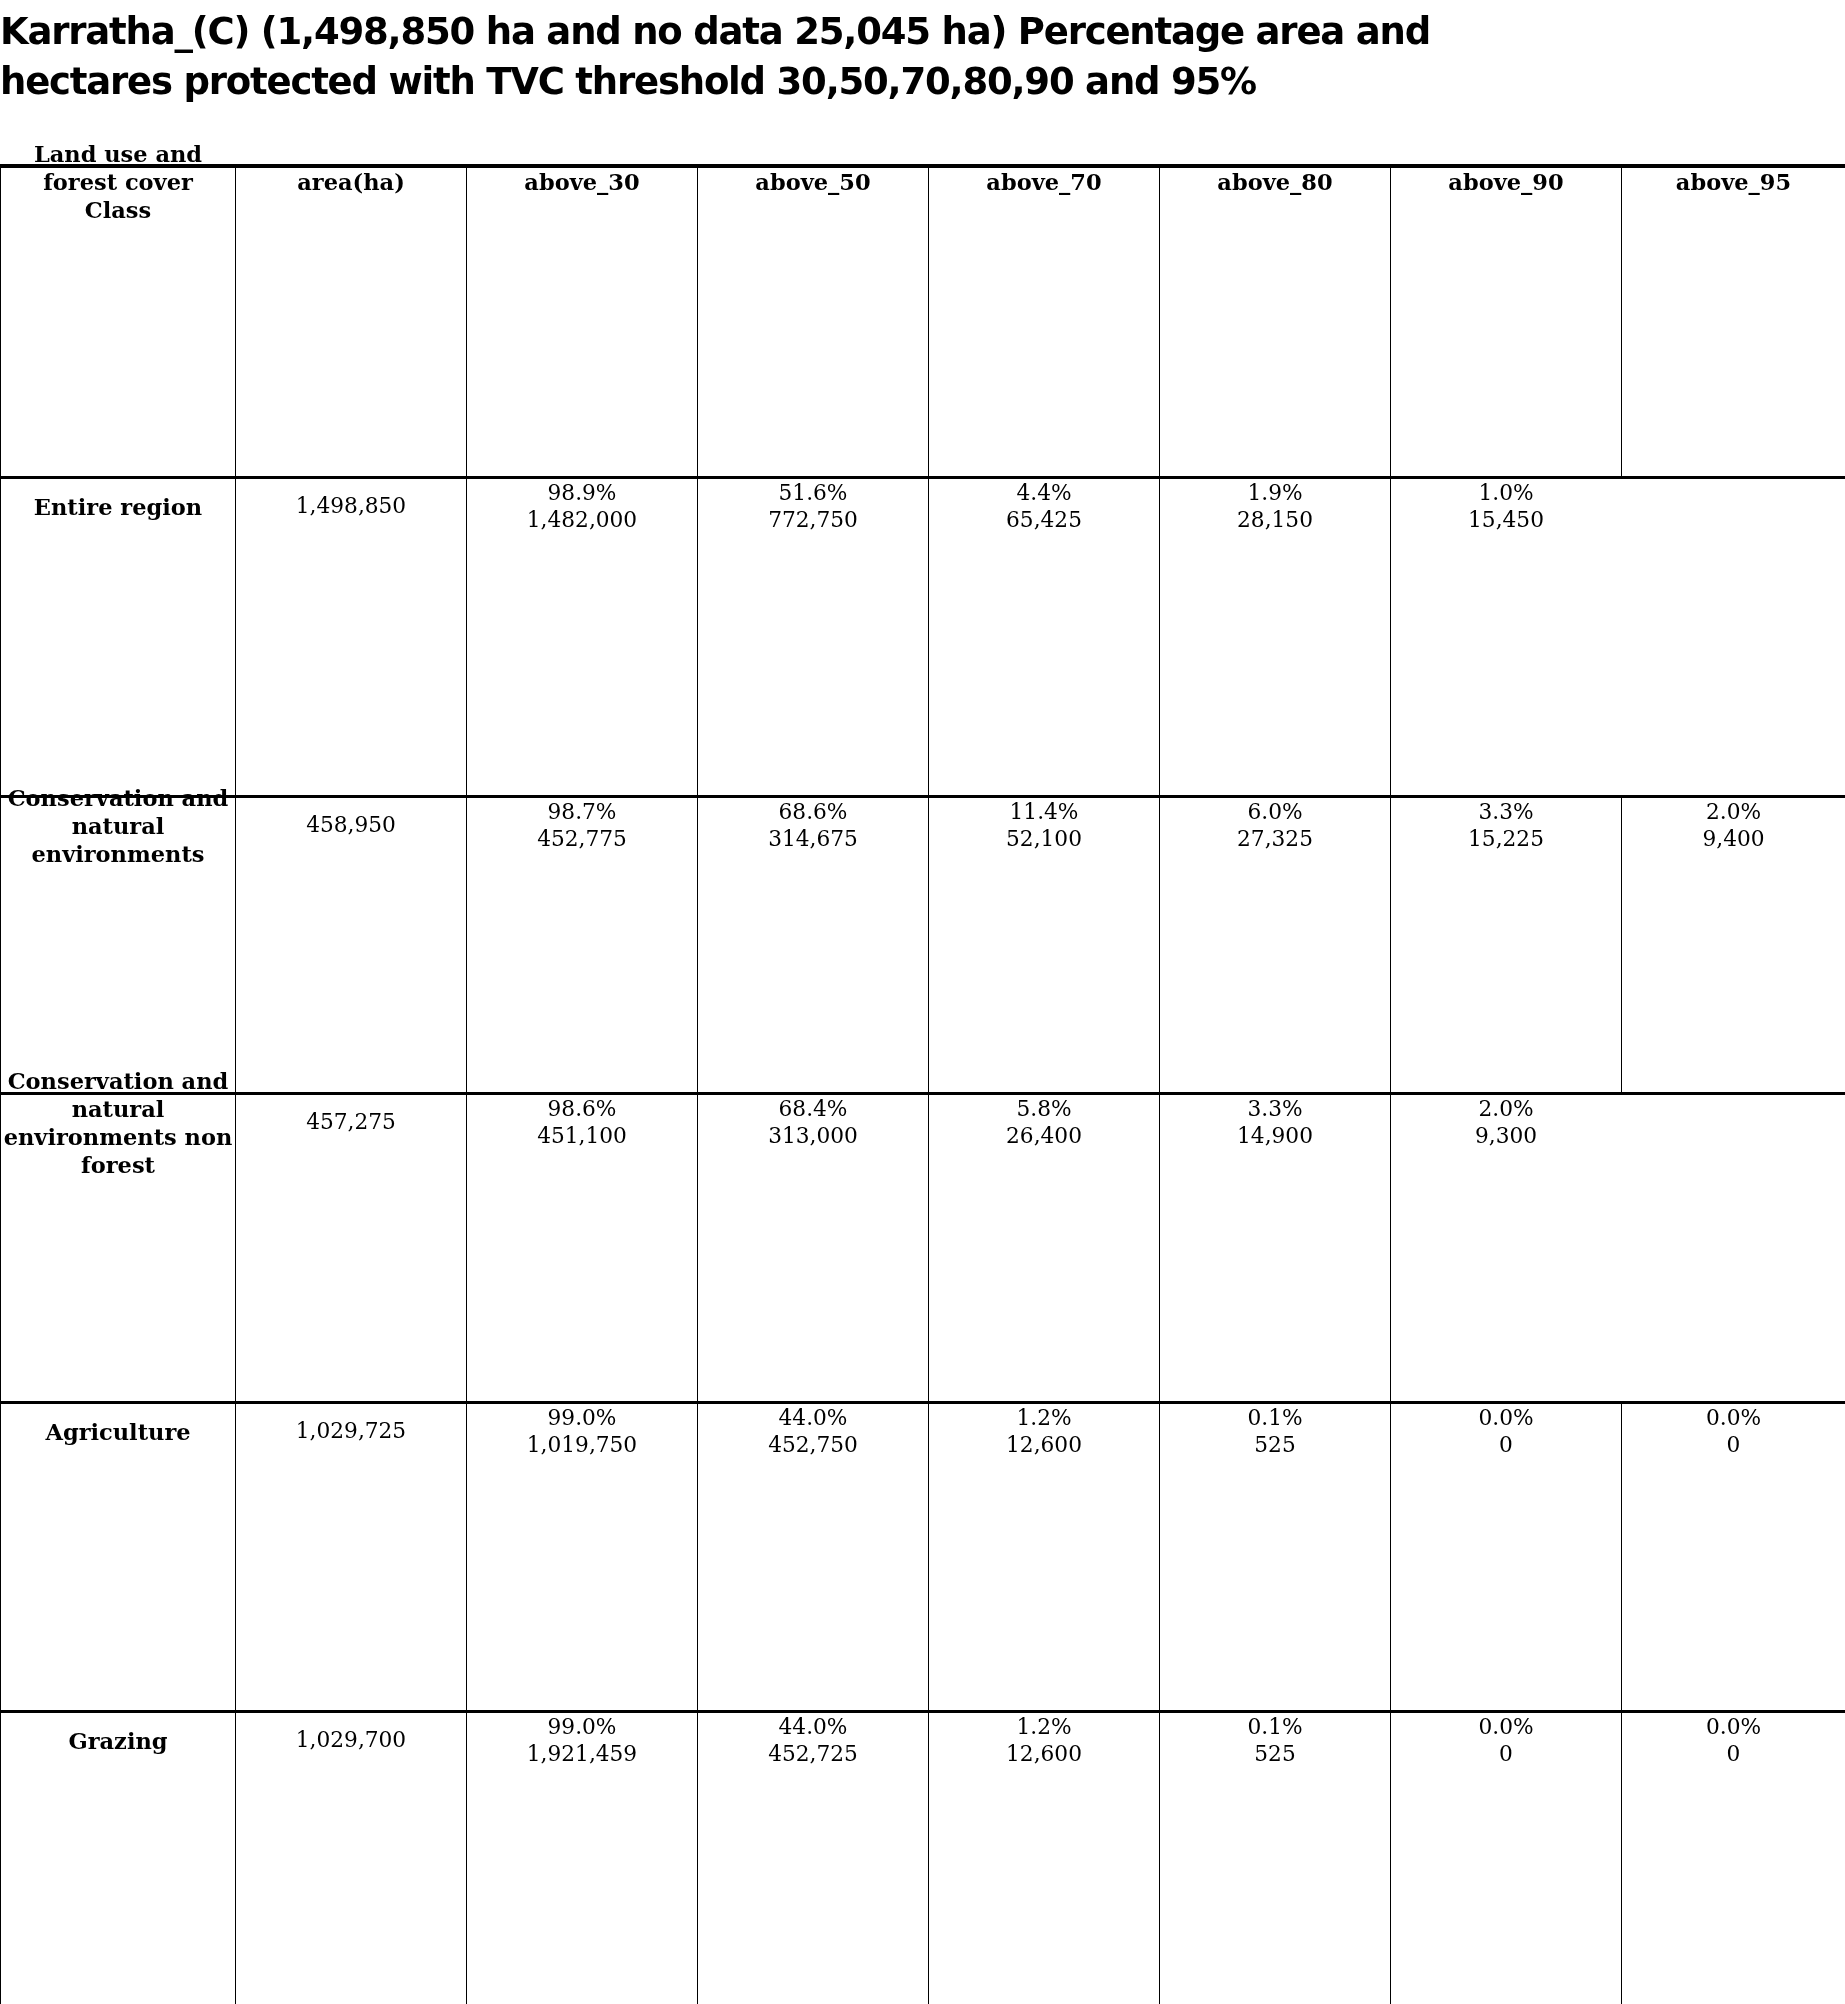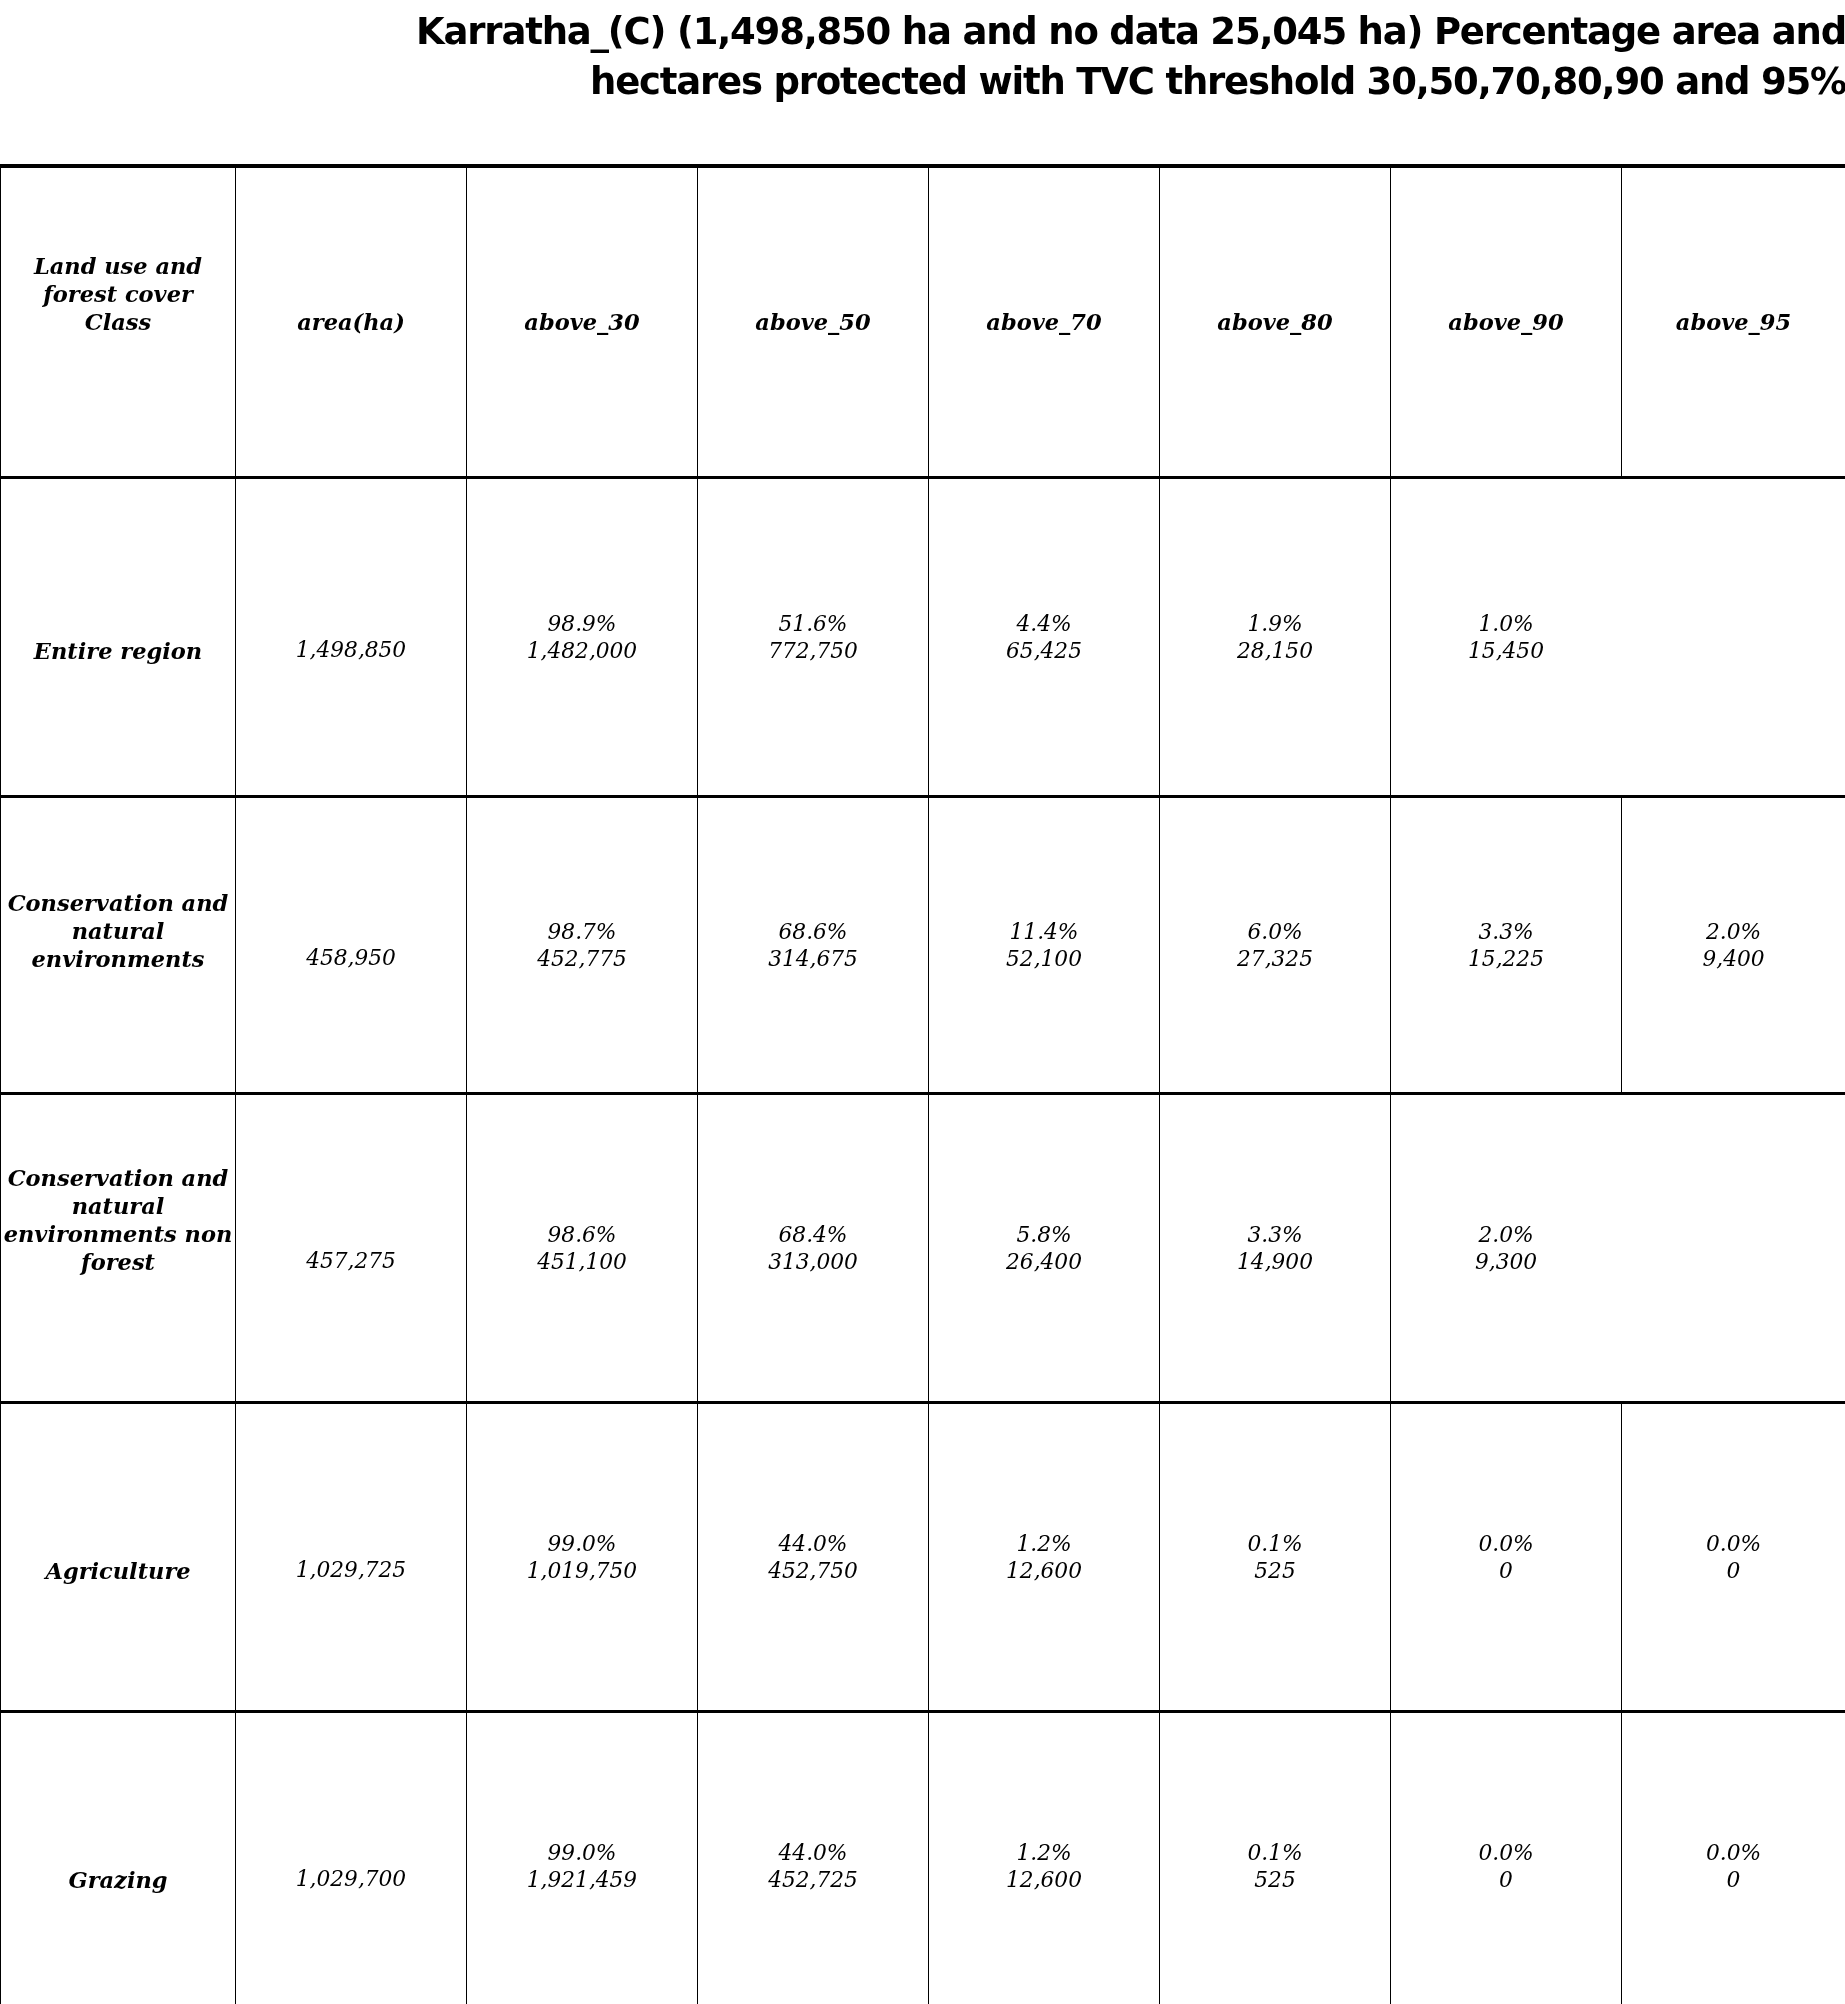--- a/index.html
+++ b/index.html
@@ -1,29 +1,29 @@
 <!DOCTYPE html>
 <html style="font-size:6.4px"><head>
 <meta charset="utf-8">
 <style>
   html,body{margin:0;padding:0;background:#fff;}
   .page{position:relative;width:1846px;height:2533px;background:#fff;overflow:hidden;
         font-family:"DejaVu Serif",serif;color:#000;}
   
-  .title{position:absolute;top:7.2px;left:0;width:100%;text-align:right;
+  .title{position:absolute;top:7.2px;left:0;width:100%;text-align:left;
          font-family:"DejaVu Sans",sans-serif;font-weight:700;font-size:37px;
          line-height:1.34;letter-spacing:-1.2px;}
   
   .table{position:absolute;left:0;top:164px;width:1846px;height:2144px;box-sizing:border-box;
          border:1.6px solid #000;border-top-width:4.4px;border-bottom-width:4.4px;
          display:grid;grid-template-rows:308px 319px 297px 309px 309px 309px 1fr;}
   .trow{display:grid;grid-template-columns:234px repeat(6,231px) 1fr;box-sizing:border-box;}
   .trow + .trow{border-top:3.6px solid #000;}
-  .cell{display:flex;align-items:center;justify-content:center;text-align:center;
-        box-sizing:border-box;font-size:21.7px;padding:0 1px;font-style:italic;}
+  .cell{display:flex;justify-content:center;text-align:center;
+        box-sizing:border-box;font-size:21.7px;padding:0 1px;}
   .cell + .cell{border-left:1.6px solid #000;}
   .lab{font-weight:700;font-size:22.5px;}
   .cin{line-height:1.25;white-space:pre-line;}
   .bn1{transform:translateY(.62em);}
   .bn3{transform:translateY(-.62em);}
   .bn4{transform:translateY(-1.25em);}
   .hn3{transform:translateY(-1.25em);}
 </style>
 </head>
 <body>

